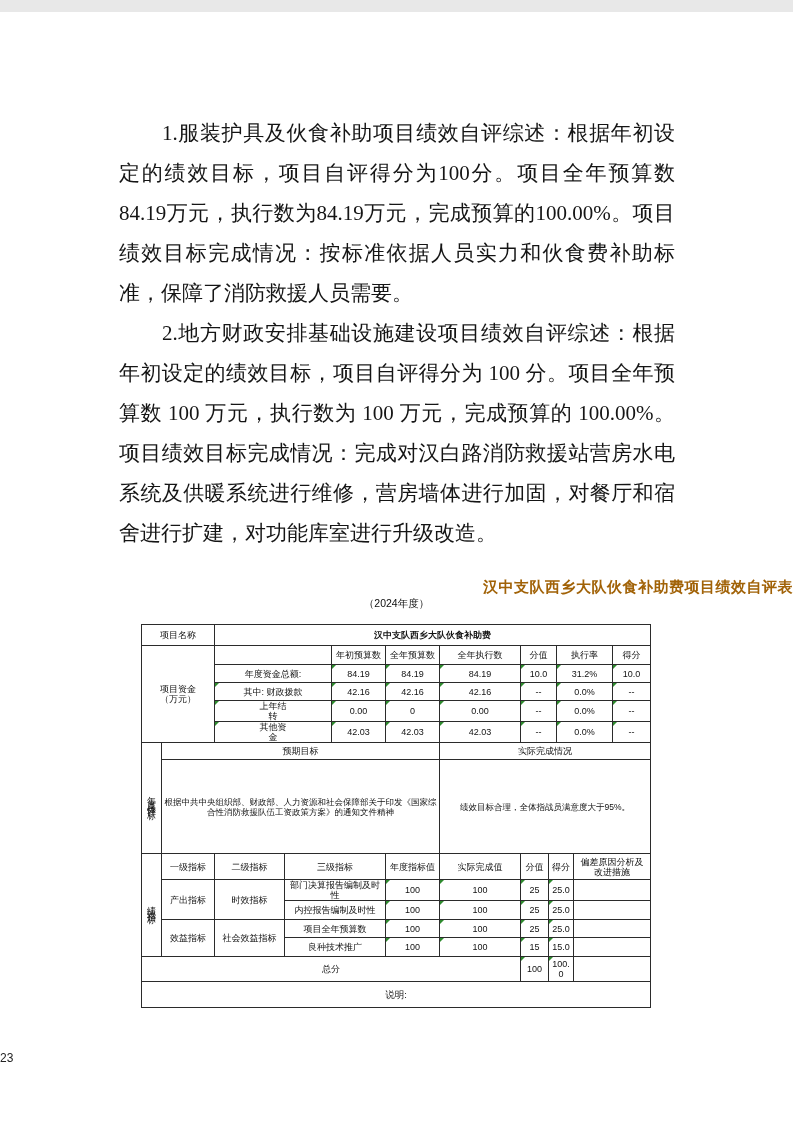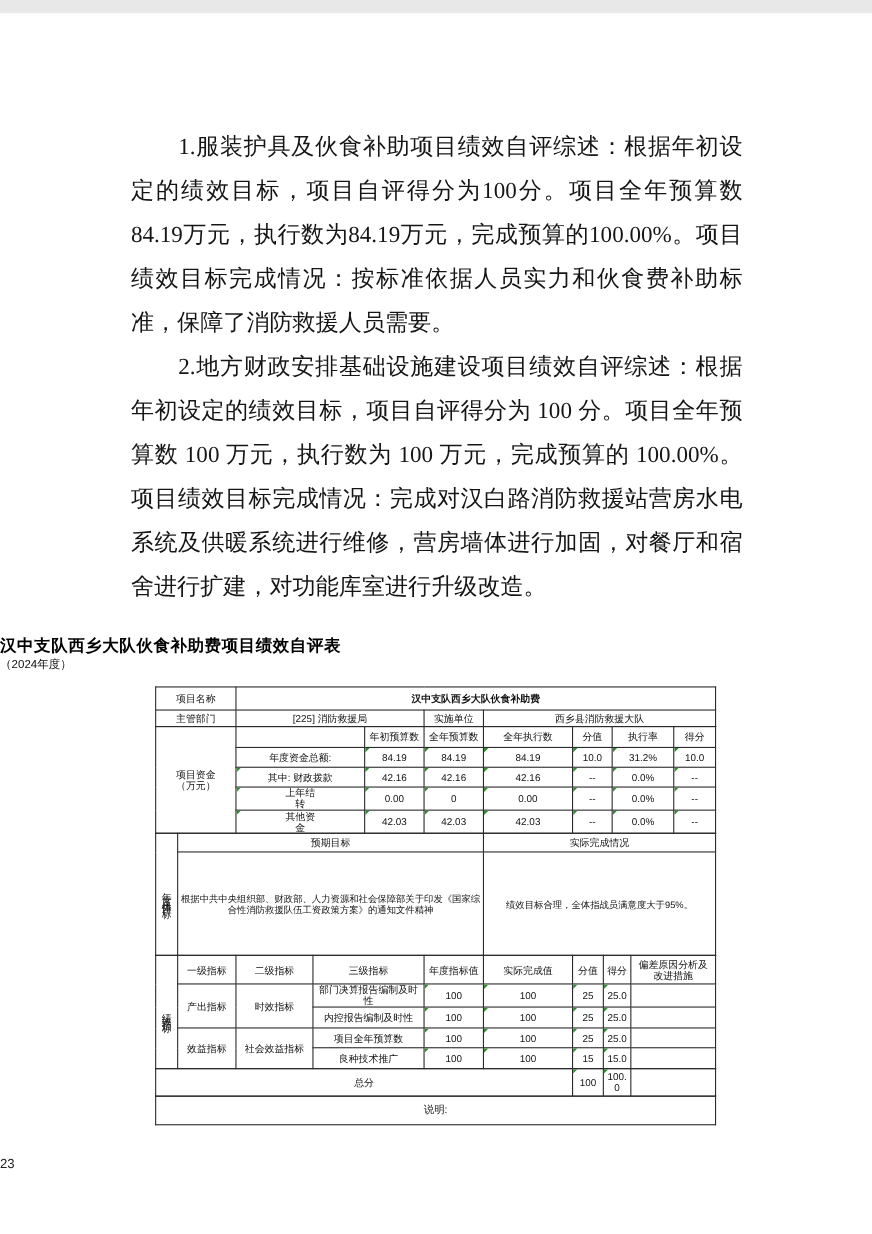--- a/index.html
+++ b/index.html
@@ -11,25 +11,25 @@
   }
   
   .bodytext {
     position:absolute; left:119px; top:101px; width:556px;
     font-family:"Liberation Serif", serif;
     font-size:21px; line-height:40px; text-align:justify; color:#151515;
   }
   .bodytext p { text-indent:43px; margin:0; }
   
   .tabletitle {
-    position:absolute; left:0; right:0; top:566px; text-align:left;
-    font-size:15px; font-weight:bold; letter-spacing:0.5px; color:#000000;
+    position:absolute; left:0; right:0; top:566px; text-align:right;
+    font-size:15px; font-weight:bold; letter-spacing:0.5px; color:#a16207;
   }
   .tablesubtitle {
-    position:absolute; left:0; right:0; top:585px; 
+    position:absolute; left:0; right:0; top:585px; text-align:center;
     font-size:10.5px; color:#0d0d0d;
   }
   
   .tablewrap { position:absolute; left:141px; top:612px; width:509px; }
   table.t {
     width:509px; table-layout:fixed; border-collapse:collapse;
     font-size:9px; color:#111;
   }
   table.t + table.t { margin-top:-1px; }
   table.t td {
@@ -79,26 +79,20 @@
       <colgroup>
           <col style="width:73px">
           <col style="width:171px">
           <col style="width:54px">
           <col style="width:211px">
         </colgroup>
       <tbody>
           <tr>
         <td style="height:21px">项目名称</td>
         <td colspan="3" class="bold">汉中支队西乡大队伙食补助费</td>
-      </tr>
-      <tr>
-        <td style="height:15px">主管部门</td>
-        <td>[225] 消防救援局</td>
-        <td>实施单位</td>
-        <td>西乡县消防救援大队</td>
       </tr>
     </tbody>
       </table>
 
     <table class="t">
       <colgroup>
           <col style="width:73px">
           <col style="width:117px">
           <col style="width:54px">
           <col style="width:54px">

